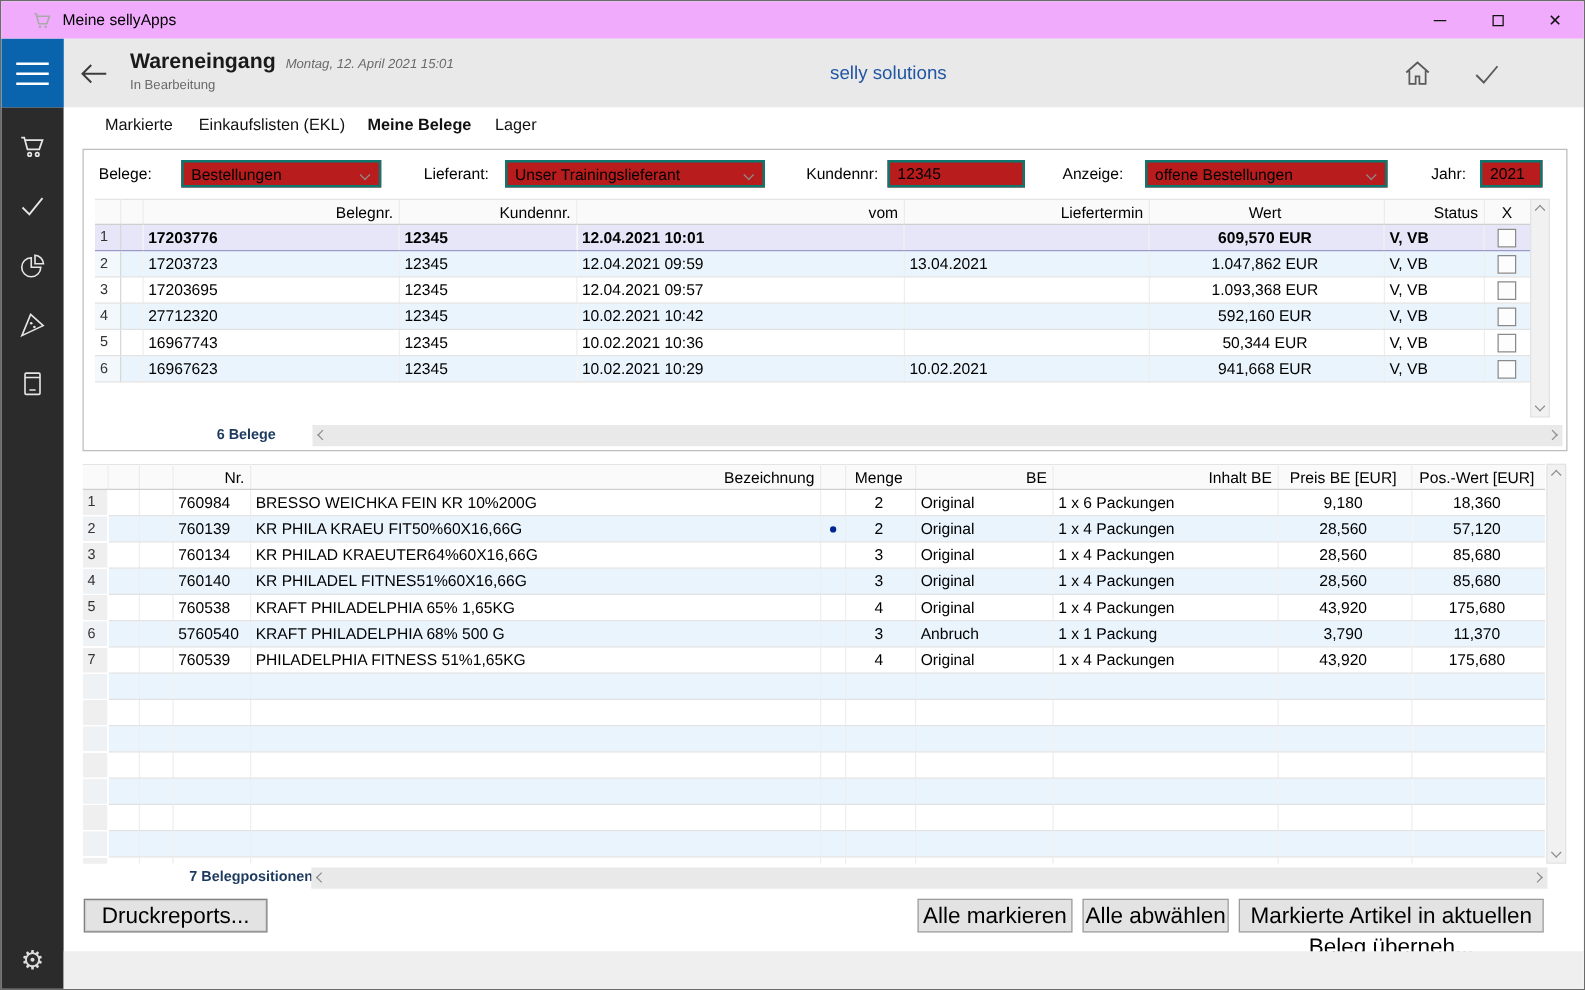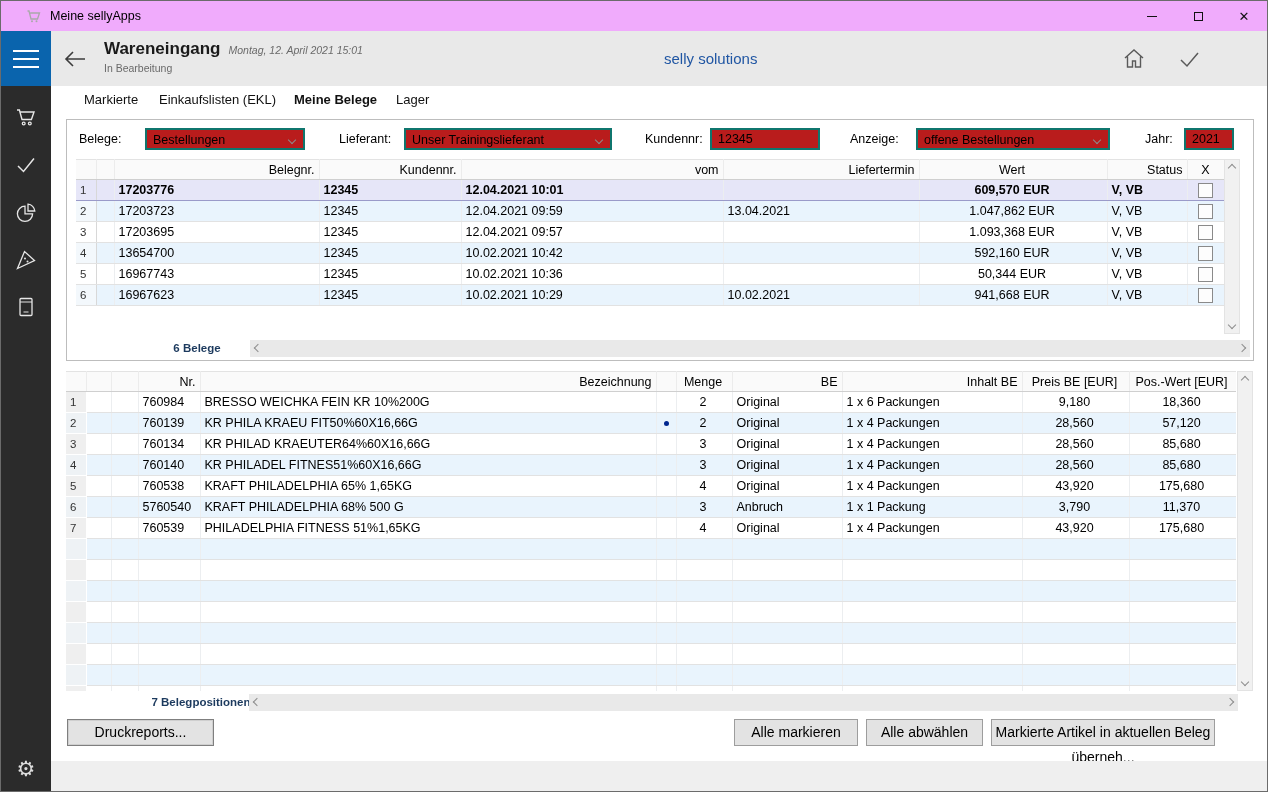--- a/index.html
+++ b/index.html
@@ -92,25 +92,25 @@
   .vscroll .arr { position:absolute; left:4px; }
   .vscroll .arr.top { top:5px; } .vscroll .arr.bot { bottom:5px; }
   .hscroll .arr { position:absolute; top:5px; }
   .hscroll .arr.lft { left:5px; } .hscroll .arr.rgt { right:5px; }
 
   .count-label { position:absolute; font-size:11.5px; font-weight:bold; color:#1c3a5e; }
   .cl-upper { left:75px; top:222px; width:110px; text-align:center; }
   .cl-lower { left:60px; top:610px; width:180px; text-align:center; }
 
   
-  .btn { position:absolute; top:633px; height:27px; background:#e3e3e3; border:1px solid #9d9d9d; font-size:14px; color:#000; text-align:center; line-height:25px; font-family:"Liberation Sans",sans-serif; }
+  .btn { position:absolute; top:633px; height:27px; background:#e3e3e3; border:1px solid #9d9d9d; font-size:18px; color:#000; text-align:center; line-height:25px; font-family:"Liberation Sans",sans-serif; }
   .btn-druck { left:16px; width:147px; border:1px solid #7f7f7f; box-shadow:0 0 0 1px #cfcfcf inset; }
   .btn-mark { left:683px; width:124px; }
   .btn-unmark { left:815px; width:117px; }
-  .btn-take { left:940px; width:224px; }
+  .btn-take { left:940px; width:244px; }
 
   .footer { position:absolute; left:0; top:675px; width:1218px; height:31px; background:#efefef; }
 
   svg { display:block; }
 </style>
 </head>
 <body>
 
 <div class="window">
 
@@ -283,21 +283,21 @@
               <td>12345</td>
               <td>12.04.2021 09:57</td>
               <td></td>
               <td class="num">1.093,368 EUR</td>
               <td>V, VB</td>
               <td class="ctr"><span class="checkbox"></span></td>
             </tr>
             <tr class="alt">
               <td class="rn">4</td>
               <td></td>
-              <td>13654700</td>
+              <td>27712320</td>
               <td>12345</td>
               <td>10.02.2021 10:42</td>
               <td></td>
               <td class="num">592,160 EUR</td>
               <td>V, VB</td>
               <td class="ctr"><span class="checkbox"></span></td>
             </tr>
             <tr class="">
               <td class="rn">5</td>
               <td></td>

